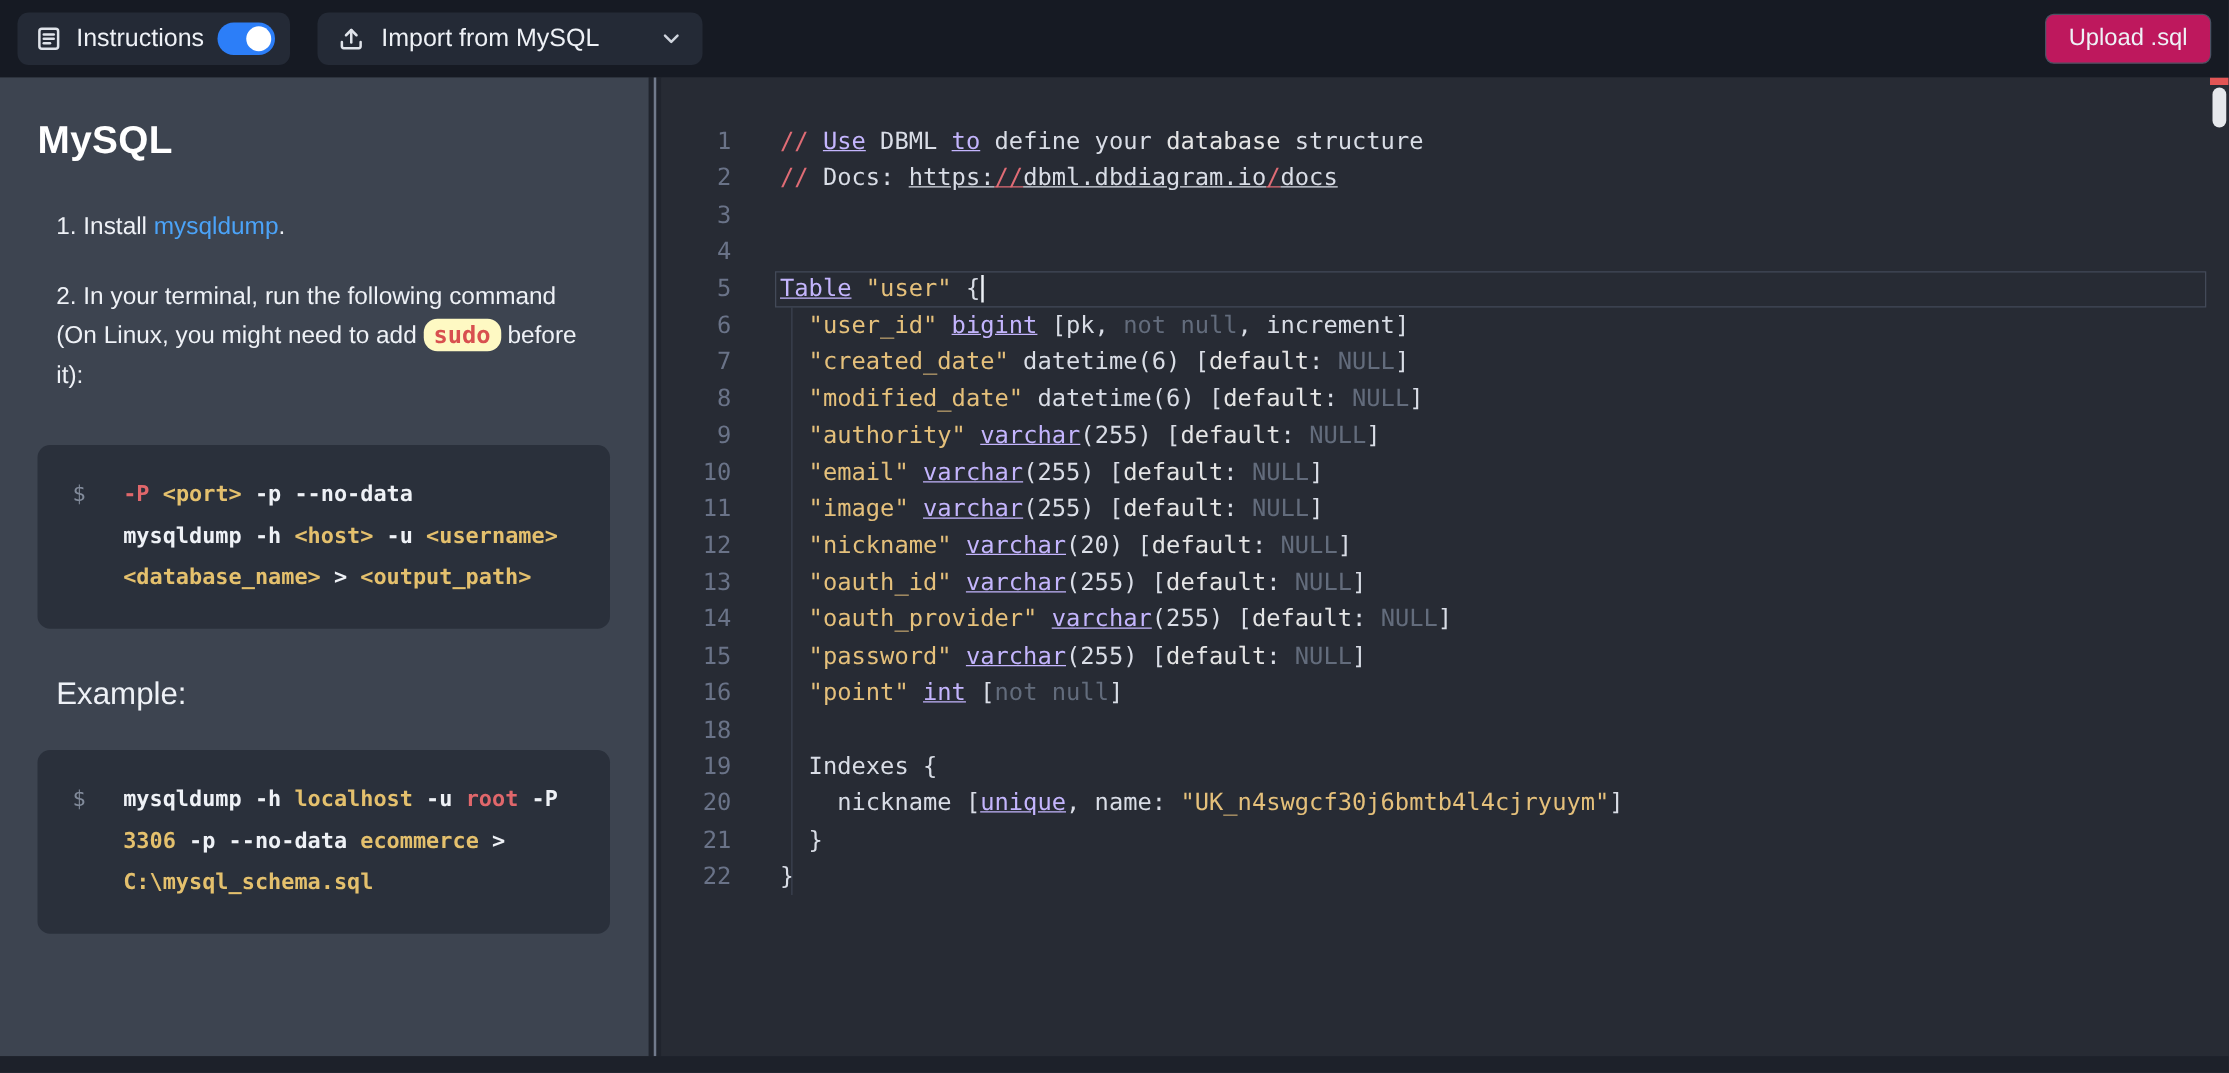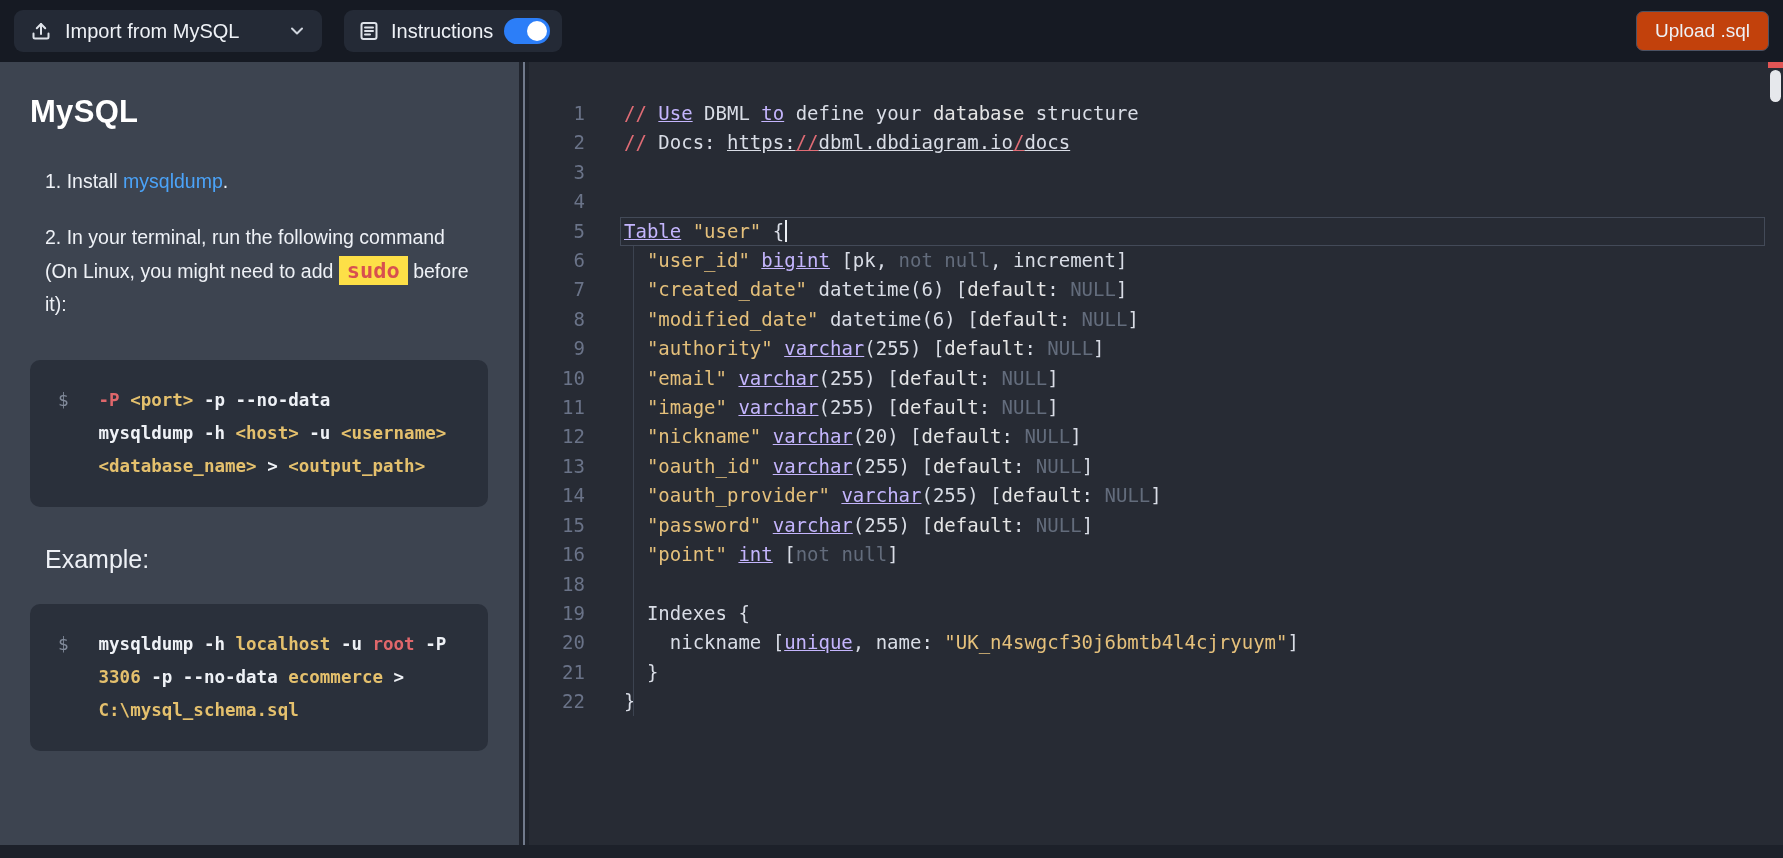--- a/index.html
+++ b/index.html
@@ -4,33 +4,33 @@
 <style>
   html,body{margin:0;padding:0;overflow:hidden;}
   body{width:1783px;height:858px;background:#272b34;font-family:"Liberation Sans",sans-serif;position:relative;}
 
   
   .topbar{position:absolute;top:0;left:0;right:0;height:62px;background:#161a23;display:flex;align-items:center;padding:0 14px;box-sizing:border-box;gap:22px;}
   .tb-btn{background:#242a36;border-radius:9px;height:42px;display:flex;align-items:center;color:#eef1f6;font-size:20px;cursor:pointer;box-sizing:border-box;}
   .btn-import{width:308px;padding:0 16px;gap:13px;}
   .btn-import .spacer{flex:1;}
   .btn-instructions{width:218px;padding:0 14px;gap:11px;}
-  .btn-upload{margin-left:auto;height:40px;padding:0 18px;background:#c2410c;border:1px solid #4b5263;border-radius:7px;font-size:19px;}
+  .btn-upload{margin-left:auto;height:40px;padding:0 18px;background:#be185d;border:1px solid #4b5263;border-radius:7px;font-size:19px;}
   .toggle{width:46px;height:26px;border-radius:13px;background:#2c7ef8;position:relative;flex:none;}
   .toggle .knob{position:absolute;top:3px;right:3px;width:20px;height:20px;border-radius:50%;background:#ffffff;}
   .icon svg{display:block;}
 
   
   .sidebar{position:absolute;top:62px;left:0;width:519px;bottom:13px;background:#3d4450;color:#eef1f6;box-sizing:border-box;padding:26px 31px 0 30px;overflow:hidden;}
   .sidebar h1{font-size:31px;margin:6px 0 0;color:#ffffff;letter-spacing:.3px;}
   .para{font-size:19.5px;line-height:1.62;margin:15px;}
   .p1{margin-top:36px;}
   .p2{margin-top:24px;}
   .rt-link{color:#4ba3f8;cursor:pointer;}
-  .rt-chip{background:#fde047;color:#d8504f;font-family:"DejaVu Sans Mono",monospace;font-size:22px;font-weight:bold;padding:2px 8px;border-radius:0;}
+  .rt-chip{background:#fef9c3;color:#d8504f;font-family:"DejaVu Sans Mono",monospace;font-size:19px;font-weight:bold;padding:2px 8px;border-radius:11px;}
   .codeblock{margin-top:40px;background:#2a303b;border-radius:10px;padding:24px 28px;font-family:"DejaVu Sans Mono",monospace;font-size:17.5px;font-weight:bold;line-height:33px;display:flex;}
   .codeblock .prompt{color:#828b9b;font-weight:normal;margin-right:30px;flex:none;}
   .cmdlines{flex:1;min-width:0;}
   .example-label{margin-top:32px;font-size:25px;}
   .codeblock.second{margin-top:24px;}
   .ct-w{color:#eef1f6;}
   .ct-y{color:#e4c06d;}
   .ct-r{color:#e0676b;}
 
   
@@ -58,49 +58,49 @@
   .sb-thumb{position:absolute;top:8px;right:2px;width:11px;height:32px;background:#e6e8ec;border-radius:6px;cursor:pointer;}
 
   
   .footer{position:absolute;left:0;right:0;bottom:0;height:13px;background:#1d212a;}
 </style>
 </head>
 <body>
 
 <div class="topbar">
 
+  <div class="tb-btn btn-instructions">
+    <span class="icon">
+      <svg width="22" height="22" viewBox="0 0 22 22" fill="none" stroke="#dfe3ea" stroke-width="2" stroke-linecap="round" stroke-linejoin="round">
+        <rect x="3.5" y="3" width="15" height="16" rx="2"></rect>
+          <line x1="7" y1="7.5" x2="15" y2="7.5"></line>
+          <line x1="7" y1="11" x2="15" y2="11"></line>
+          <line x1="7" y1="14.5" x2="12" y2="14.5"></line>
+      </svg>
+    </span>
+    <span>Instructions</span>
+    <span class="toggle">
+      <span class="knob"></span>
+    </span>
+  </div>
+
   <div class="tb-btn btn-import">
     <span class="icon">
       <svg width="22" height="22" viewBox="0 0 22 22" fill="none" stroke="#dfe3ea" stroke-width="2" stroke-linecap="round" stroke-linejoin="round">
         <path d="M11 14V4"></path>
           <path d="M6.8 8.2 11 4l4.2 4.2"></path>
           <path d="M3.5 13.5v3.5a1.5 1.5 0 0 0 1.5 1.5h12a1.5 1.5 0 0 0 1.5-1.5v-3.5"></path>
       </svg>
     </span>
     <span>Import from MySQL</span>
     <span class="spacer"></span>
     <span class="icon">
       <svg width="18" height="18" viewBox="0 0 18 18" fill="none" stroke="#cfd4dd" stroke-width="2" stroke-linecap="round" stroke-linejoin="round">
         <polyline points="4,6.5 9,11.5 14,6.5"></polyline>
       </svg>
-    </span>
-  </div>
-
-  <div class="tb-btn btn-instructions">
-    <span class="icon">
-      <svg width="22" height="22" viewBox="0 0 22 22" fill="none" stroke="#dfe3ea" stroke-width="2" stroke-linecap="round" stroke-linejoin="round">
-        <rect x="3.5" y="3" width="15" height="16" rx="2"></rect>
-          <line x1="7" y1="7.5" x2="15" y2="7.5"></line>
-          <line x1="7" y1="11" x2="15" y2="11"></line>
-          <line x1="7" y1="14.5" x2="12" y2="14.5"></line>
-      </svg>
-    </span>
-    <span>Instructions</span>
-    <span class="toggle">
-      <span class="knob"></span>
     </span>
   </div>
 
   <div class="tb-btn btn-upload">
     <span>Upload .sql</span>
   </div>
 </div>
 
 <div class="sidebar">
   <h1>MySQL</h1>

